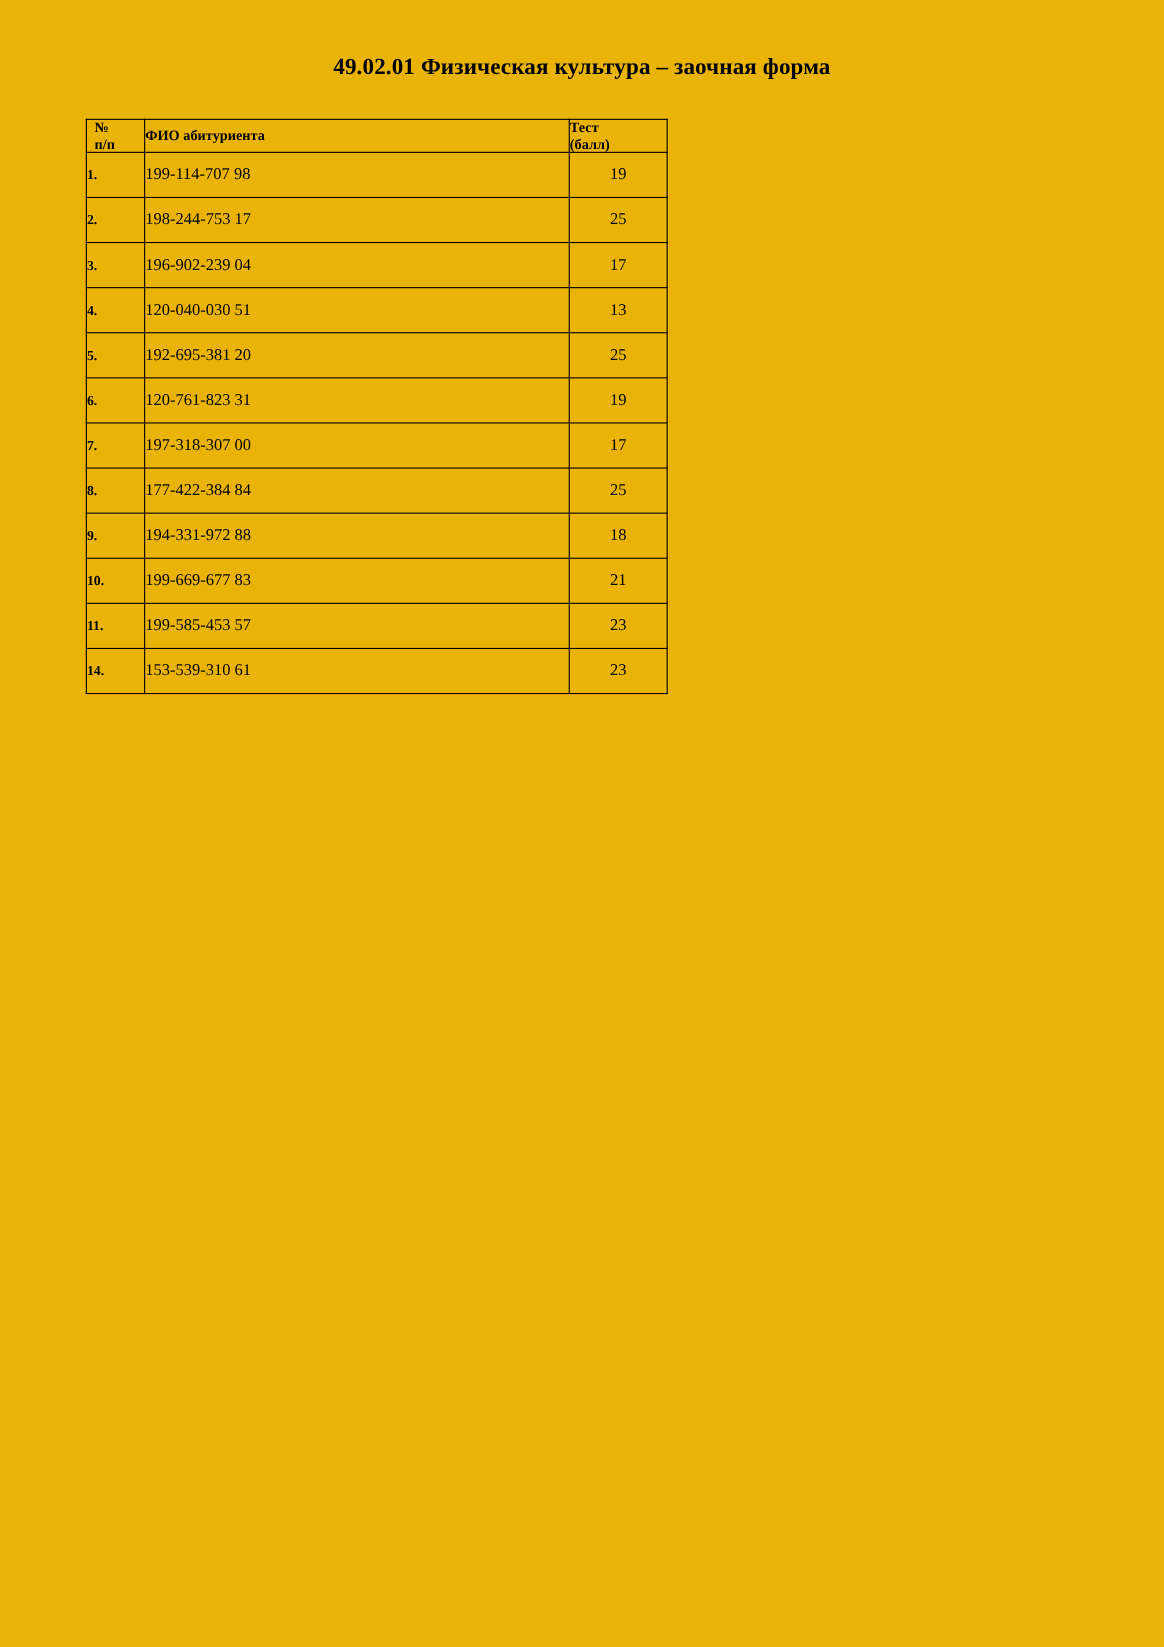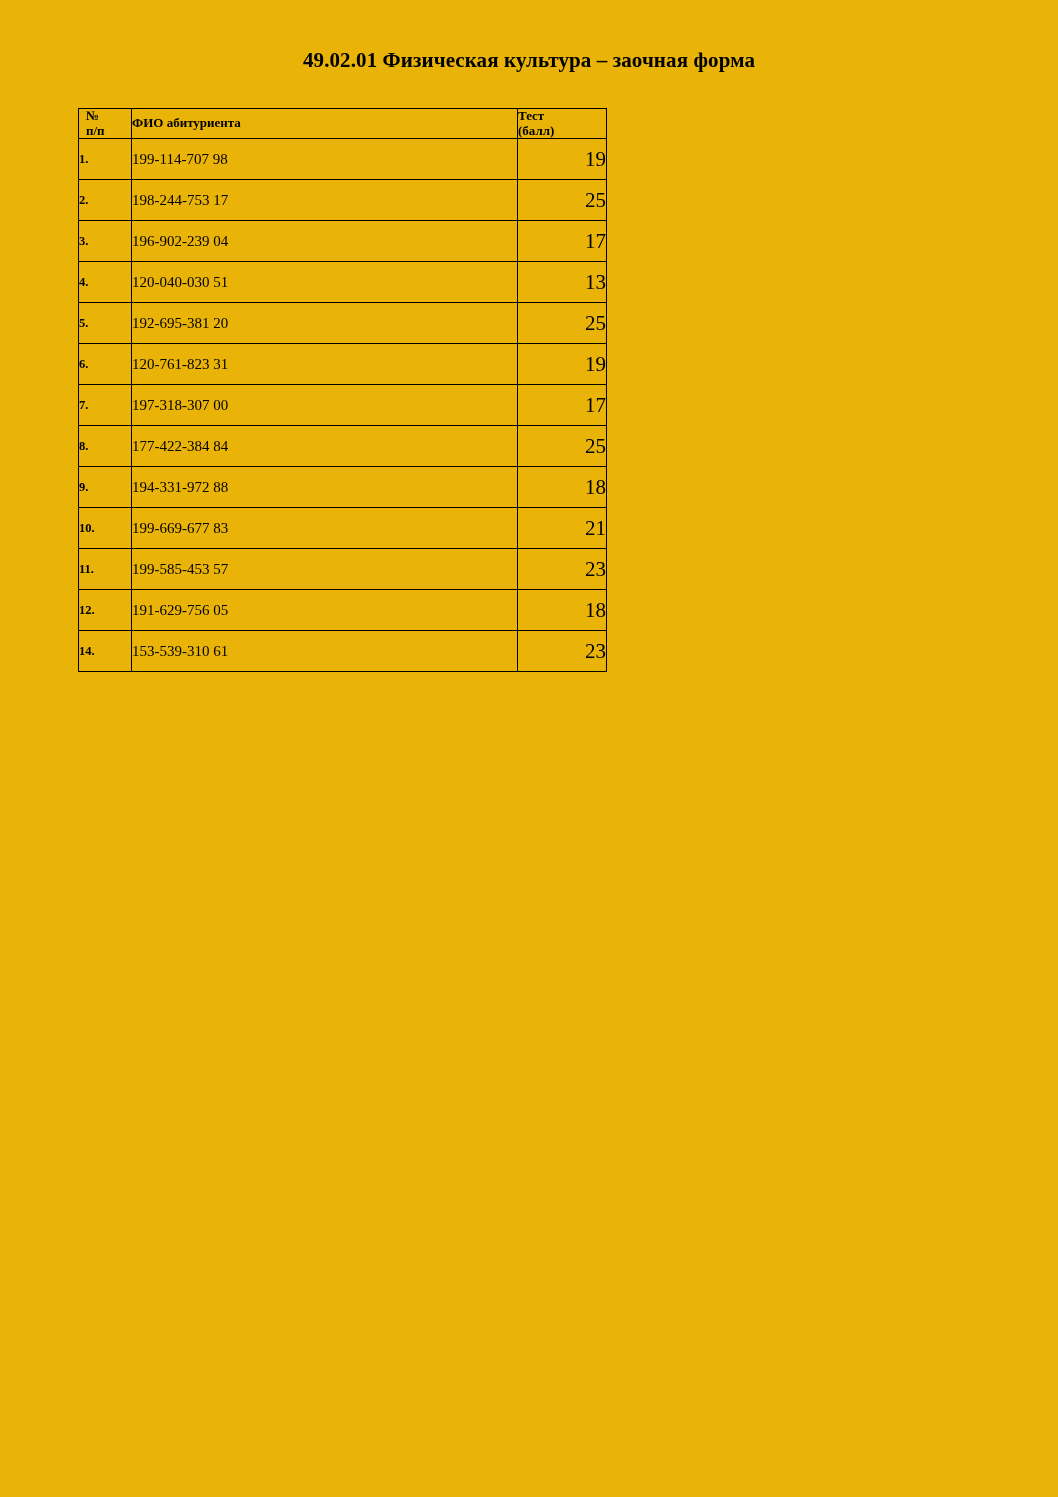--- a/index.html
+++ b/index.html
@@ -77,22 +77,22 @@
     padding: 3px 0 0 7px;
     line-height: 1;
   }
   td.name {
     font-size: 15px;
     text-align: left;
     padding-left: 12px;
     white-space: nowrap;
   }
   td.score {
-    font-size: 21px;
-    text-align: right;
+    font-size: 15px;
+    text-align: center;
   }
 </style>
 </head>
 <body>
 
 <div class="page">
 
   <div class="doc-title">49.02.01 Физическая культура – заочная форма</div>
 
   <table class="applicants">
@@ -164,25 +164,20 @@
           <td class="num">10.</td>
           <td class="name">199-669-677 83</td>
           <td class="score">21</td>
         </tr>
         <tr>
           <td class="num">11.</td>
           <td class="name">199-585-453 57</td>
           <td class="score">23</td>
         </tr>
         <tr>
-          <td class="num">12.</td>
-          <td class="name">191-629-756 05</td>
-          <td class="score">18</td>
-        </tr>
-        <tr>
           <td class="num">14.</td>
           <td class="name">153-539-310 61</td>
           <td class="score">23</td>
         </tr>
       </tbody>
   </table>
 
 </div>
 
 </body></html>

